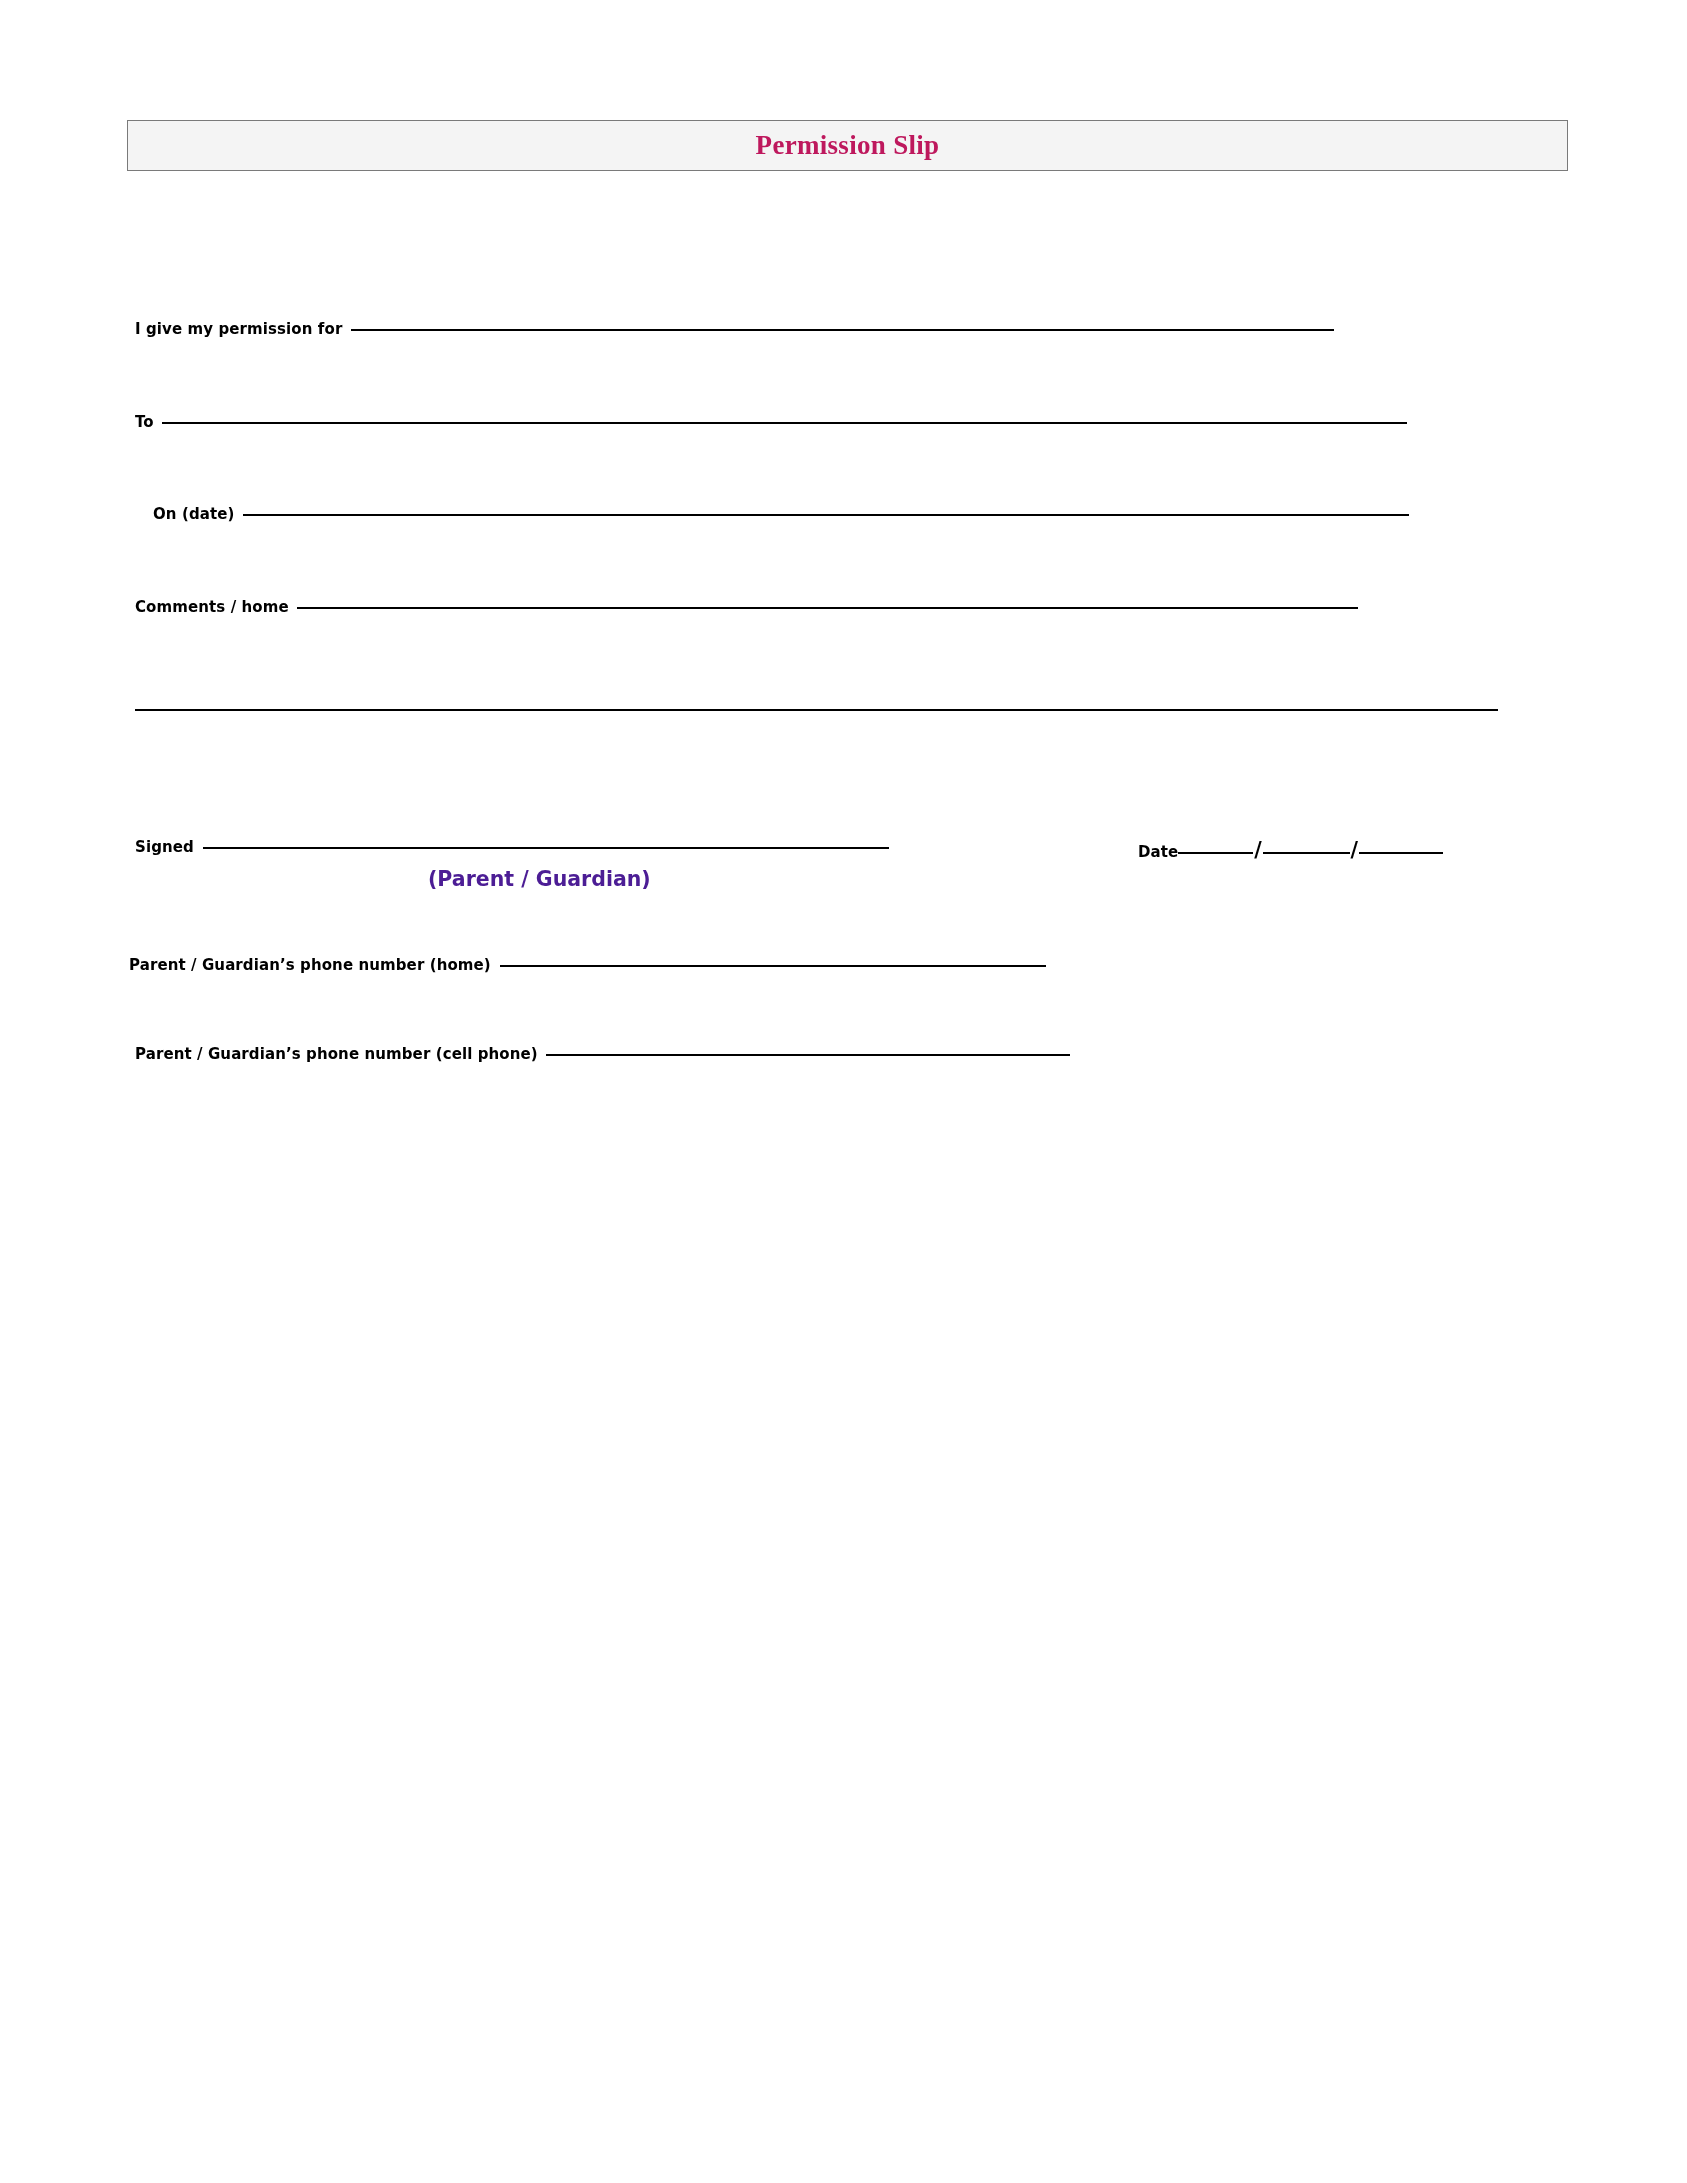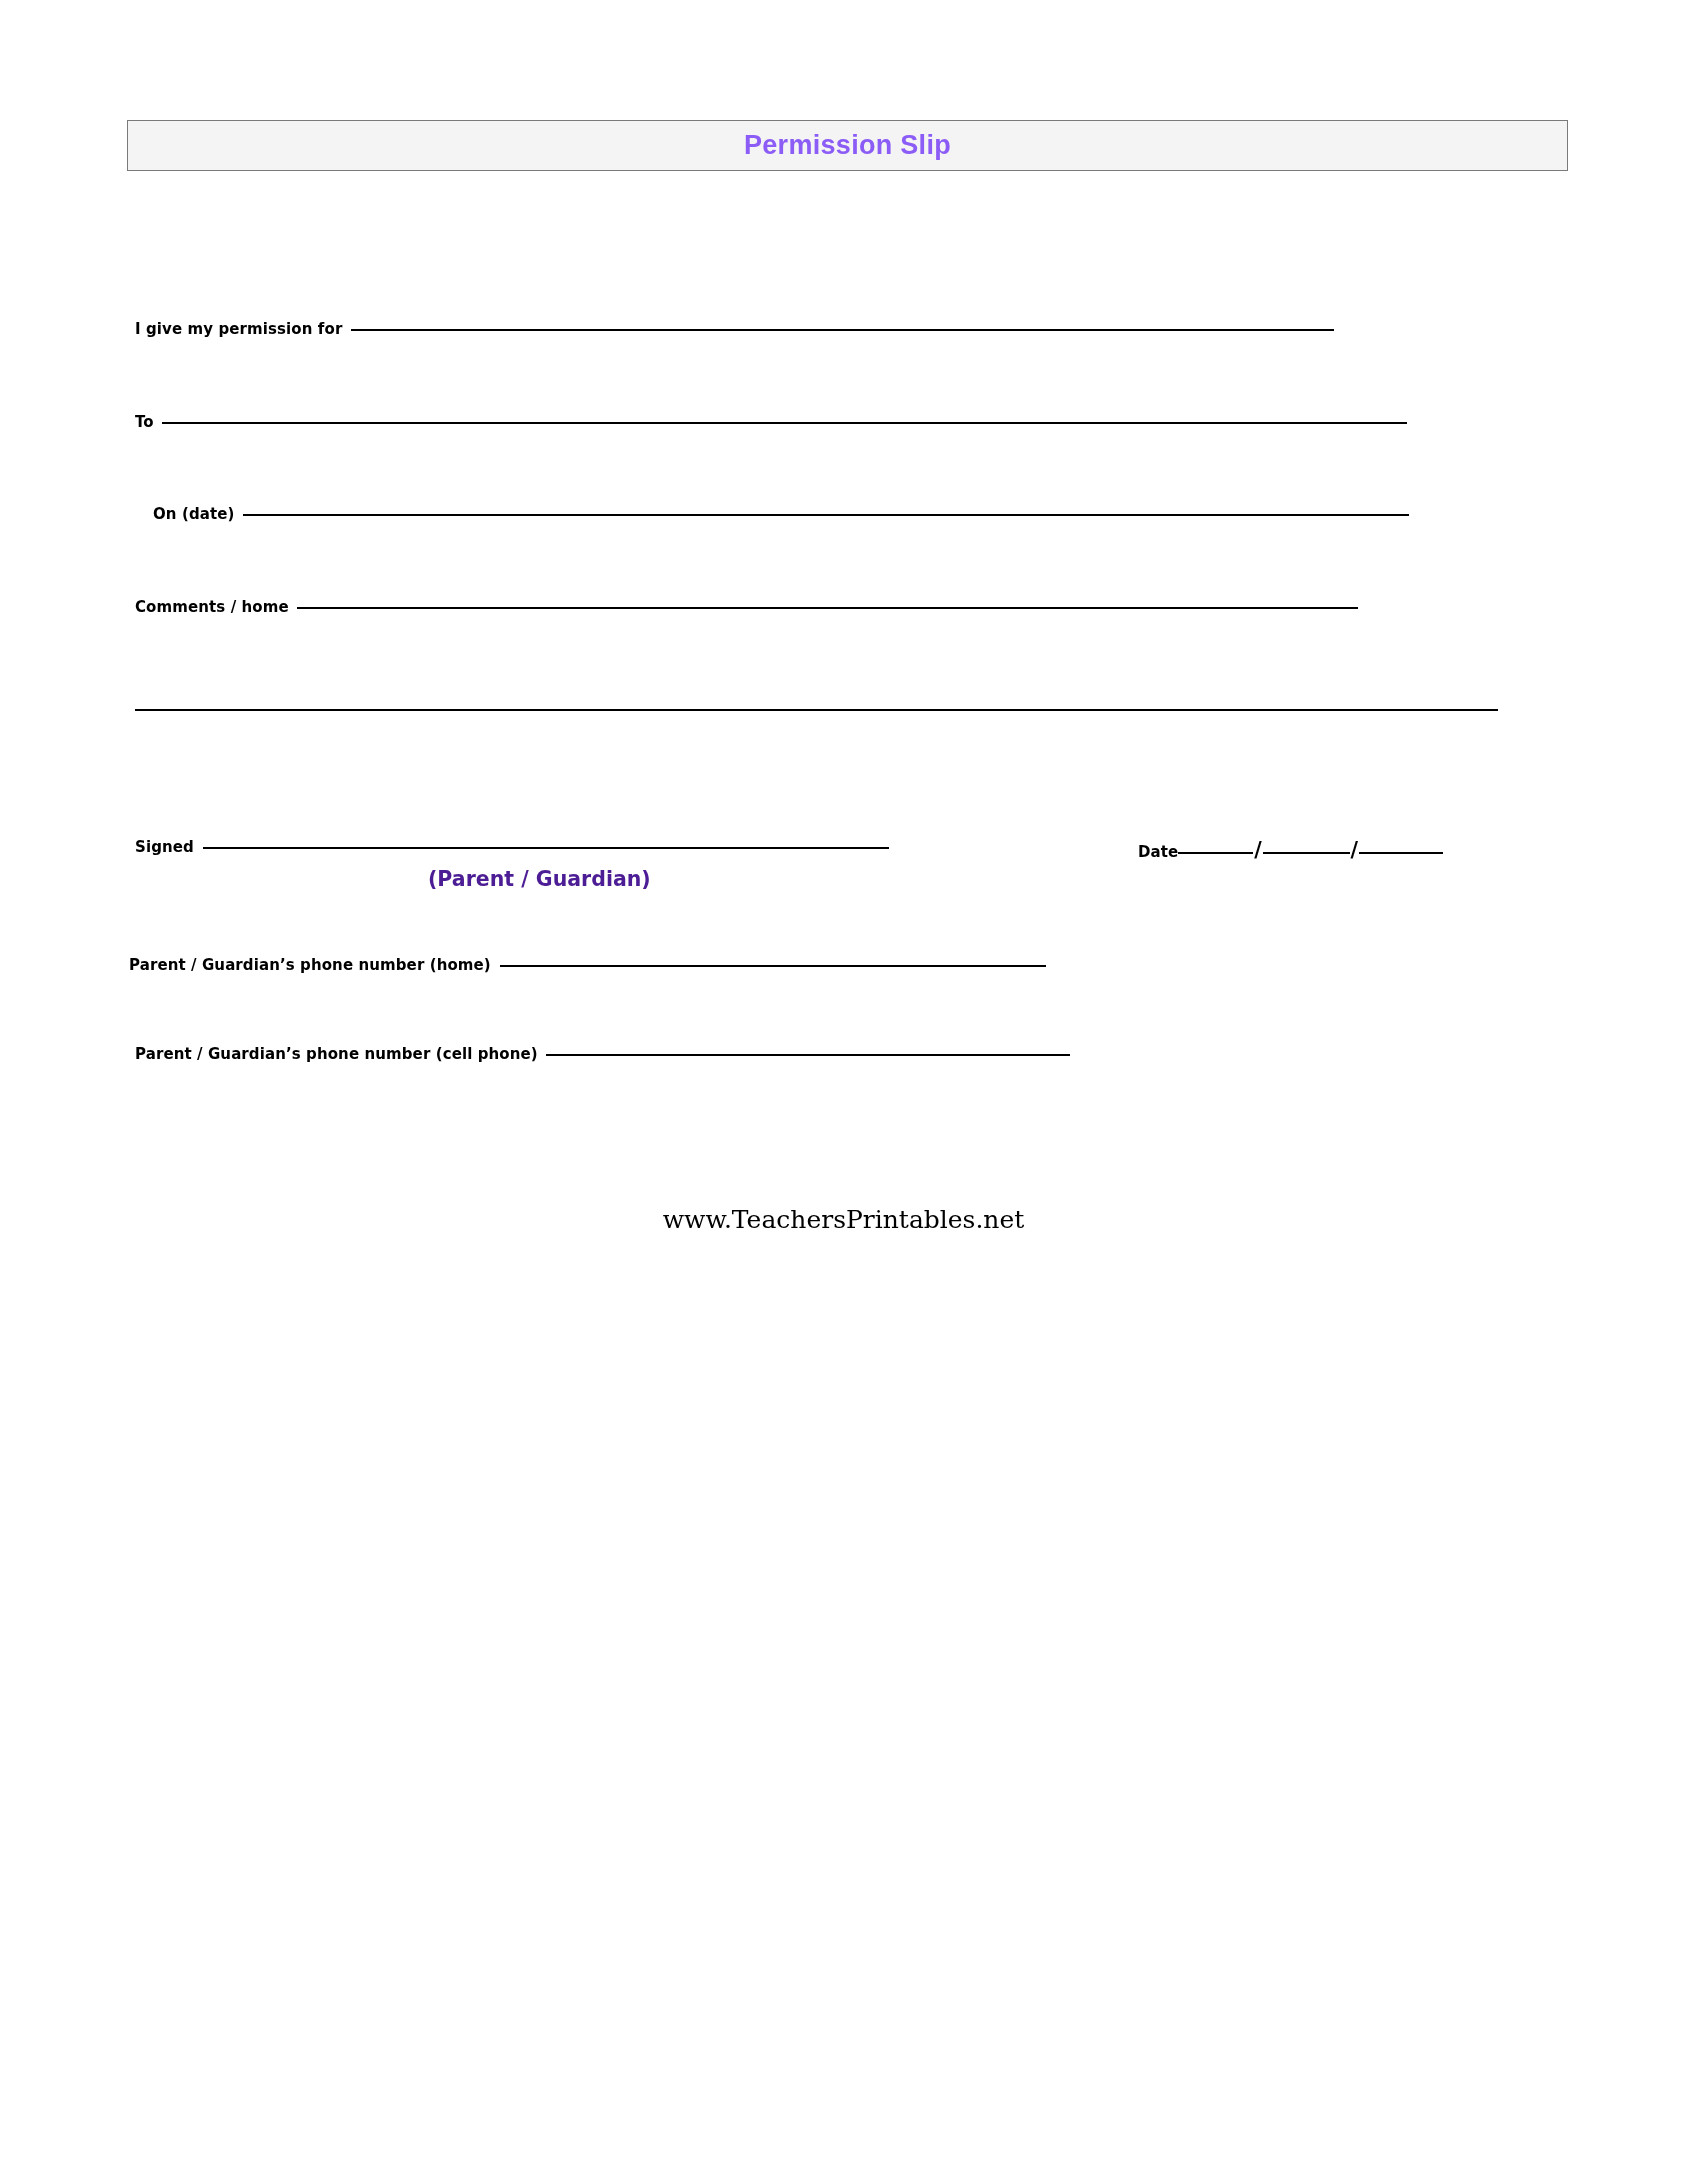--- a/index.html
+++ b/index.html
@@ -32,25 +32,25 @@
     width: 1441px;
     height: 51px;
     box-sizing: border-box;
     border: 1.7px solid #7a7a7a;
     background: #f4f4f4;
     display: flex;
     align-items: center;
     justify-content: center;
   }
   .title-bar .title-text {
-    font-family: Liberation Sans, sans-serif;
+    font-family: Liberation Serif, serif;
     font-weight: bold;
     font-size: 27px;
     letter-spacing: 0.3px;
-    color: #8b5cf6;
+    color: #be185d;
   }
 
   
   .form-area {
     position: absolute;
     left: 0;
     top: 0;
     width: 1687px;
   }
   .row {
@@ -188,16 +188,15 @@
       <span class="rule" style="width:546px;"></span>
     </div>
 
     <div class="row" id="row-phone-cell">
       <span class="lbl">Parent / Guardian’s phone number (cell phone)</span>
       <span class="rule" style="width:524px;"></span>
     </div>
 
   </div>
 
-  <div class="footer">www.TeachersPrintables.net</div>
 
 </div>
 
 
 </body></html>

